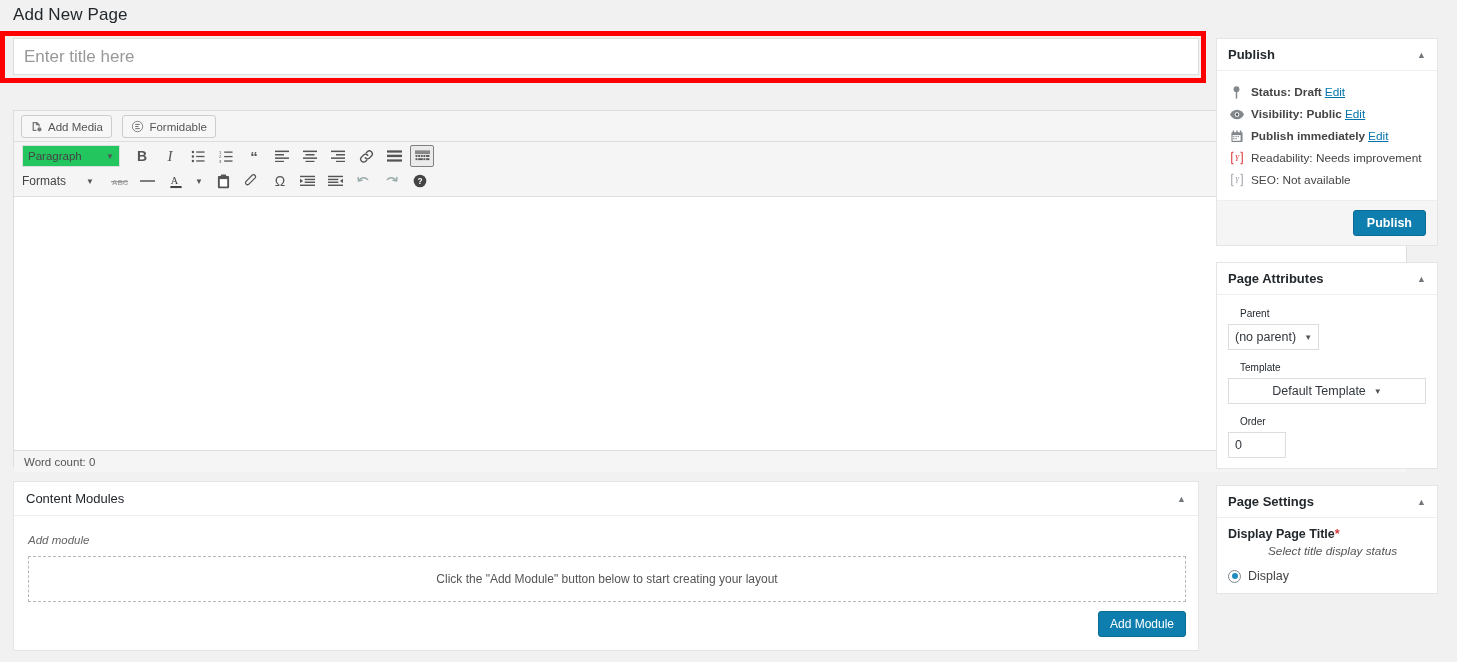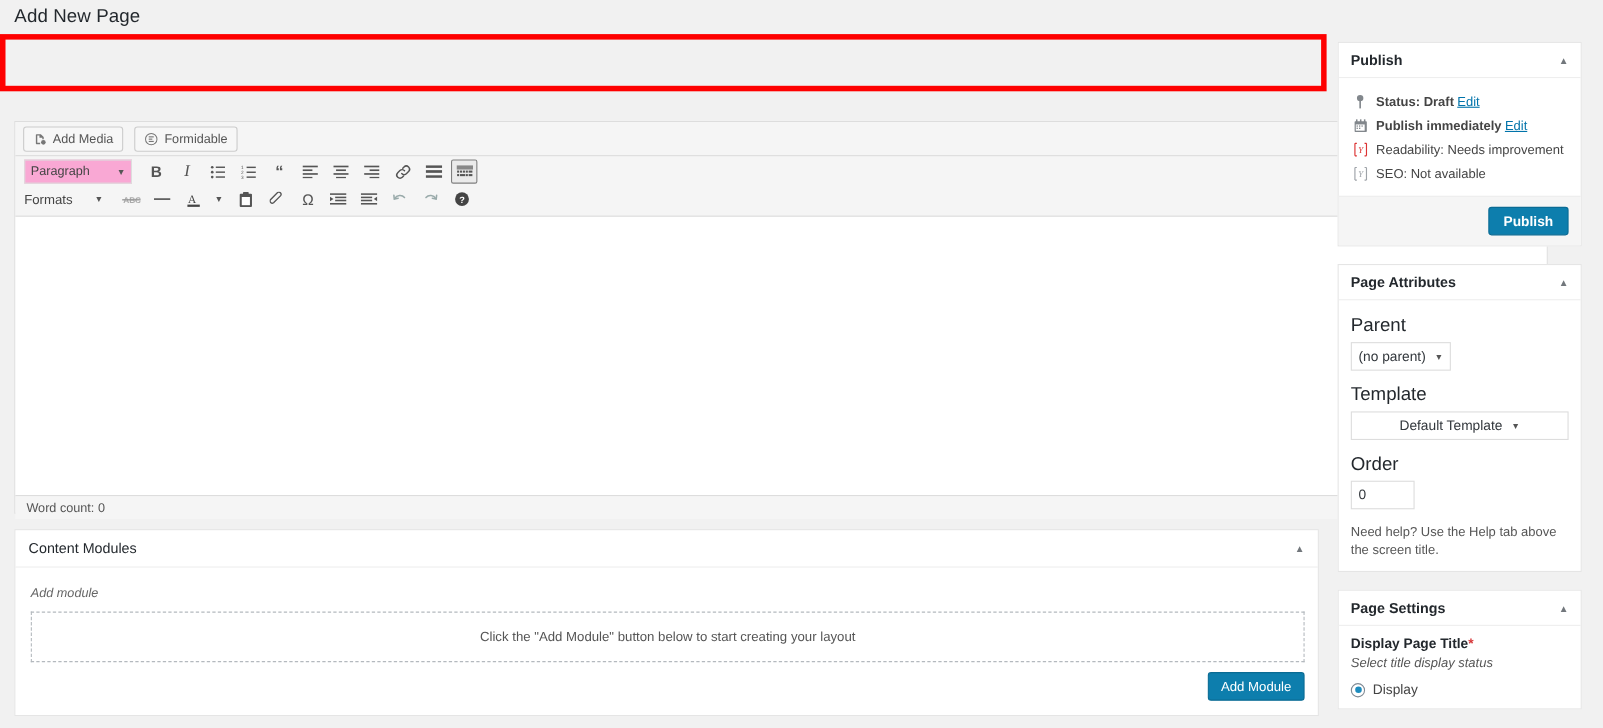--- a/index.html
+++ b/index.html
@@ -97,21 +97,21 @@
     width: 24px; height: 22px;
     display: flex; align-items: center; justify-content: center;
     cursor: pointer; color: #555;
     border: 1px solid transparent; border-radius: 2px;
     margin-right: 4px;
     font-size: 14px;
   }
   .tbi.on { border-color: #808080; background: #ebebeb; }
   .select-mini {
     height: 22px; width: 98px;
-    border: 1px solid #ddd; background: #f9a8d4;
+    border: 1px solid #ddd; background: #22c55e;
     font-size: 11.5px; color: #444;
     margin-right: 10px;
     display: flex; align-items: center; justify-content: space-between;
     padding: 0 5px; cursor: pointer;
   }
   .formats-btn {
     font-size: 12px; color: #444; cursor: pointer;
     margin-right: 14px; display: flex; align-items: center; gap: 20px;
   }
   .fs-icon {
@@ -186,53 +186,56 @@
   .panel-footer {
     background: #f5f5f5; border-top: 1px solid #eee;
     padding: 9px 11px; display: flex; justify-content: flex-end;
   }
   .publish-btn {
     background: #0d7ead; border: 1px solid #0a6b94;
     color: #fff; font-size: 12.5px; font-weight: bold;
     padding: 5px 13px; border-radius: 3px; cursor: pointer;
     font-family: "Liberation Sans", sans-serif;
   }
-  .fld-label { font-size: 17px; color: #23282d; margin: 4px 0 5px 0; }
+  .fld-label { font-size: 10px; color: #23282d; margin: 4px 0 5px 12px; }
   .sel {
     border: 1px solid #ddd; background: #fff; height: 26px;
     display: inline-flex; align-items: center; justify-content: center;
     padding: 0 6px; font-size: 12.5px; color: #32373c; cursor: pointer;
     gap: 8px;
   }
   .sel.full { width: 100%; }
   .txt-input {
     border: 1px solid #ddd; background: #fff; height: 26px; width: 58px;
     font-size: 12.5px; color: #32373c; padding: 0 6px;
     font-family: "Liberation Sans", sans-serif;
   }
   .help-note { font-size: 11.8px; color: #555; margin-top: 12px; line-height: 1.45; }
   .req { color: #d63638; }
   .ps-title { font-size: 12.5px; font-weight: bold; color: #23282d; }
-  .ps-sub { font-size: 11.8px; font-style: italic; color: #555; margin-top: 3px; }
+  .ps-sub { font-size: 11.8px; font-style: italic; color: #555; margin-top: 3px; margin-left: 40px; }
   .radio-row { display: flex; align-items: center; gap: 7px; margin-top: 11px; font-size: 12.5px; color: #444; cursor: pointer; }
   .radio {
     width: 13px; height: 13px; border-radius: 50%;
     border: 1px solid #7e8993; background: #fff;
     display: flex; align-items: center; justify-content: center;
   }
   .radio i { width: 6px; height: 6px; border-radius: 50%; background: #1e8cbe; display:block; }
   .caret { font-size: 8px; color: #555; }
 </style>
 </head>
 <body>
 
 <div class="screen">
 
   <div class="page-heading">Add New Page</div>
 
+  <div class="title-wrap">
+    <input class="title-input" type="text" placeholder="Enter title here" style="">
+  </div>
 
   <div class="redbox"></div>
 
   <div class="editor">
 
     <div class="media-bar">
       <div class="wp-btn">
         <span>
           <svg width="13" height="13" viewBox="0 0 20 20" fill="#777">
             <path d="M5 3h6l4 4v3h-2V8H9V5H6v10h4v2H5a1 1 0 0 1-1-1V4a1 1 0 0 1 1-1z"></path>
@@ -470,20 +473,33 @@
               <circle cx="6" cy="3.4" r="3.2"></circle>
                 <rect x="5.2" y="5.6" width="1.6" height="8"></rect>
             </svg>
           </span>
           <span>
             <b>Status:</b>
             <b>Draft</b><a class="edit-link">Edit</a>
           </span>
         </div>
 
+        <div class="misc-row">
+          <span class="ic">
+            <svg width="14" height="11" viewBox="0 0 16 11" fill="#82878c">
+              <path d="M8 0C4 0 1.2 2.6 0 5.5 1.2 8.4 4 11 8 11s6.8-2.6 8-5.5C14.8 2.6 12 0 8 0z"></path>
+              <circle cx="8" cy="5.5" r="2.6" fill="#fff"></circle>
+                <circle cx="8" cy="5.5" r="1.5" fill="#4a4f53"></circle>
+            </svg>
+          </span>
+          <span>
+            <b>Visibility:</b>
+            <b>Public</b><a class="edit-link">Edit</a>
+          </span>
+        </div>
 
         <div class="misc-row">
           <span class="ic">
             <svg width="12" height="13" viewBox="0 0 14 14" fill="#82878c">
               <rect x="0.5" y="2" width="13" height="11.4" rx="0.8"></rect>
               <rect x="1.8" y="5.4" width="9.4" height="6.6" fill="#fff"></rect>
               <rect x="2" y="0" width="1.6" height="3"></rect>
                 <rect x="6.2" y="0" width="1.6" height="3"></rect>
                 <rect x="10.4" y="0" width="1.6" height="3"></rect>
               <rect x="2.6" y="6.4" width="1.4" height="1.4" fill="#82878c"></rect>
@@ -534,21 +550,20 @@
           <span>(no parent)</span>
           <span class="caret">▼</span>
         </div>
         <div class="fld-label" style="margin-top:12px;">Template</div>
         <div class="sel full">
           <span>Default Template</span>
           <span class="caret">▼</span>
         </div>
         <div class="fld-label" style="margin-top:12px;">Order</div>
         <input class="txt-input" type="text" value="0" style="">
-        <div class="help-note">Need help? Use the Help tab above the screen title.</div>
       </div>
     </div>
 
     <div class="panel">
       <div class="panel-head">
         <span>Page Settings</span>
         <span class="toggle-arrow">▲</span>
       </div>
       <div class="panel-body">
         <div class="ps-title">

